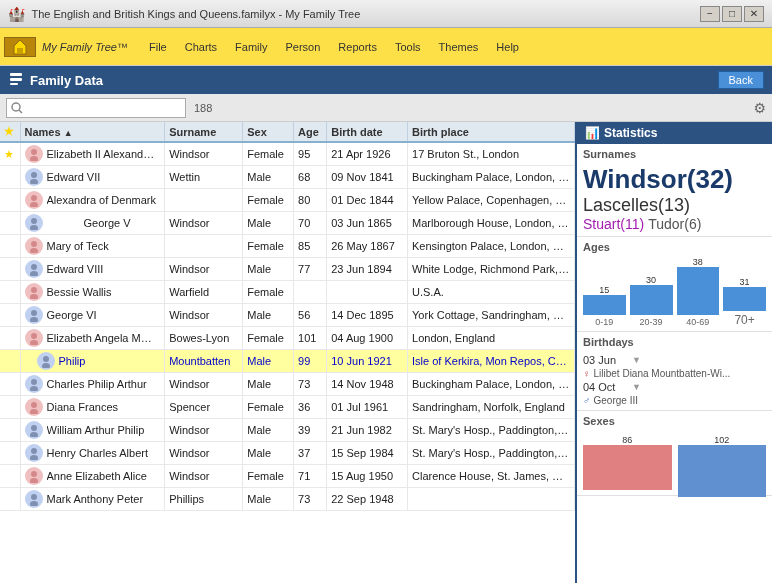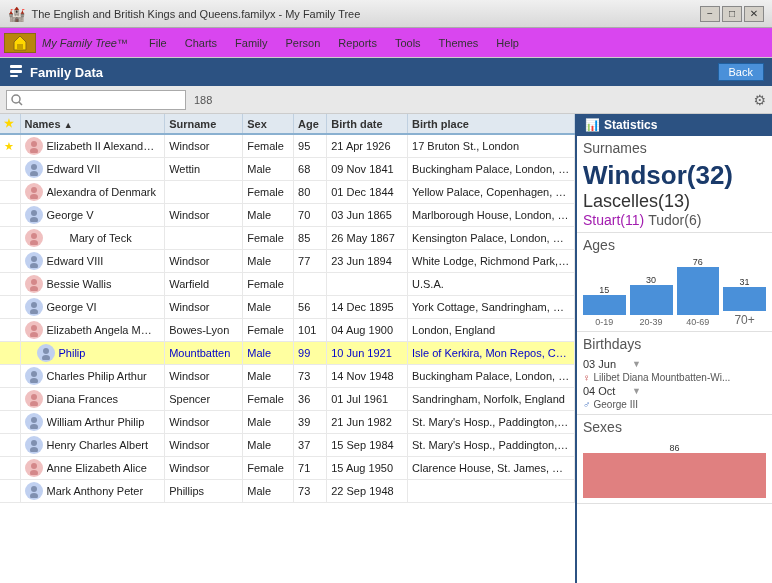--- a/index.html
+++ b/index.html
@@ -19,22 +19,22 @@
     .title-bar .title-icon { margin-right: 6px; font-size: 14px; }
     .title-bar .title-text { flex: 1; }
     .title-controls { display: flex; gap: 2px; }
     .title-controls span {
       width: 20px; height: 16px; background: #d4d0c8; border: 1px solid #888;
       display: flex; align-items: center; justify-content: center; font-size: 10px; cursor: pointer;
     }
 
     
     .menu-bar {
-      background: #d946ef;
-      height: 30px;
+      background: #fde047;
+      height: 38px;
       display: flex;
       align-items: center;
       padding: 0 4px;
       border-bottom: 1px solid #ccc;
     }
     .menu-bar .app-logo {
       width: 32px; height: 20px; margin-right: 6px;
       background: #b8860b; display: flex; align-items: center; justify-content: center;
       border: 1px solid #8b6914; font-size: 10px; color: white;
     }
@@ -123,21 +123,21 @@
       width: 195px;
       background: white;
       overflow-y: auto;
     }
     .stats-header {
       background: #2c5282; color: white; padding: 4px 8px;
       font-size: 12px; font-weight: bold; display: flex; align-items: center;
     }
     .stats-header-icon { margin-right: 4px; }
     .stats-section { padding: 4px 6px; border-bottom: 1px solid #e0e0e0; }
-    .stats-section-title { font-size: 14px; font-weight: normal; color: #555; margin-bottom: 4px; }
+    .stats-section-title { font-size: 11px; font-weight: bold; color: #555; margin-bottom: 4px; }
 
     
     .surname-windsor { font-size: 26px; font-weight: bold; color: #1a3a6a; }
     .surname-lascelles { font-size: 18px; color: #333; }
     .surname-stuart { font-size: 14px; color: #a21caf; }
     .surname-tudor { font-size: 14px; color: #555; }
     .surnames-row2 { display: flex; gap: 4px; align-items: baseline; }
 
     
     .birthday-item { display: flex; align-items: center; padding: 2px 0; font-size: 11px; }
@@ -298,33 +298,33 @@
             <tr>
               <td></td>
               <td style="max-width: 130px;">
                 <div style="display: flex; align-items: center;">
                   <div class="avatar male">
                     <svg width="14" height="14" viewBox="0 0 14 14">
                       <circle cx="7" cy="5" r="3" fill="#8090b0"></circle>
                       <ellipse cx="7" cy="12" rx="4" ry="3" fill="#8090b0"></ellipse>
                     </svg>
                   </div>
-                  <span style="overflow: hidden; text-overflow: ellipsis; white-space: nowrap; max-width: 110px; display: inline-block;">George V</span>
+                  <span style="overflow: hidden; text-overflow: ellipsis; white-space: nowrap; max-width: 110px; display: inline-block; margin-left: 37px;">George V</span>
                 </div>
               </td>
               <td>Windsor</td>
               <td>Male</td>
               <td>70</td>
               <td>03 Jun 1865</td>
               <td style="max-width: 150px; overflow: hidden; text-overflow: ellipsis;">Marlborough House, London, England</td>
             </tr>
             <tr>
               <td></td>
               <td style="max-width: 130px;">
-                <div style="display: flex; align-items: center; gap: 23px;">
+                <div style="display: flex; align-items: center;">
                   <div class="avatar female">
                     <svg width="14" height="14" viewBox="0 0 14 14">
                       <circle cx="7" cy="5" r="3" fill="#d4888a"></circle>
                       <ellipse cx="7" cy="12" rx="4" ry="3" fill="#d4888a"></ellipse>
                     </svg>
                   </div>
                   <span style="overflow: hidden; text-overflow: ellipsis; white-space: nowrap; max-width: 110px; display: inline-block;">Mary of Teck</span>
                 </div>
               </td>
               <td></td>
@@ -570,21 +570,21 @@
           <span style="font-size:9px;color:#333;">15</span>
           <div style="background:#4a90d9;width:100%;height:20px;"></div>
           <span style="font-size:9px;color:#666;margin-top:2px;">0-19</span>
         </div>
         <div style="display:flex;flex-direction:column;align-items:center;flex:1;">
           <span style="font-size:9px;color:#333;">30</span>
           <div style="background:#4a90d9;width:100%;height:30px;"></div>
           <span style="font-size:9px;color:#666;margin-top:2px;">20-39</span>
         </div>
         <div style="display:flex;flex-direction:column;align-items:center;flex:1;">
-          <span style="font-size:9px;color:#333;">76</span>
+          <span style="font-size:9px;color:#333;">38</span>
           <div style="background:#4a90d9;width:100%;height:48px;"></div>
           <span style="font-size:9px;color:#666;margin-top:2px;">40-69</span>
         </div>
         <div style="display:flex;flex-direction:column;align-items:center;flex:1;">
           <span style="font-size:9px;color:#333;">31</span>
           <div style="background:#4a90d9;width:100%;height:24px;"></div>
           <span style="font-size:12px;color:#666;margin-top:2px;">70+</span>
         </div>
       </div>
     </div>
@@ -609,16 +609,20 @@
       </div>
     </div>
 
     <div class="stats-section">
       <div class="stats-section-title">Sexes</div>
       <div style="display:flex;align-items:flex-start;gap:6px;height:60px;padding-top:4px;">
         <div style="display:flex;flex-direction:column;align-items:center;flex:1;">
           <span style="font-size:9px;color:#333;">86</span>
           <div style="background:#e08080;width:100%;height:45px;"></div>
         </div>
+        <div style="display:flex;flex-direction:column;align-items:center;flex:1;">
+          <span style="font-size:9px;color:#333;">102</span>
+          <div style="background:#6090d0;width:100%;height:52px;"></div>
+        </div>
       </div>
     </div>
   </div>
 </div>
 
 </body></html>

